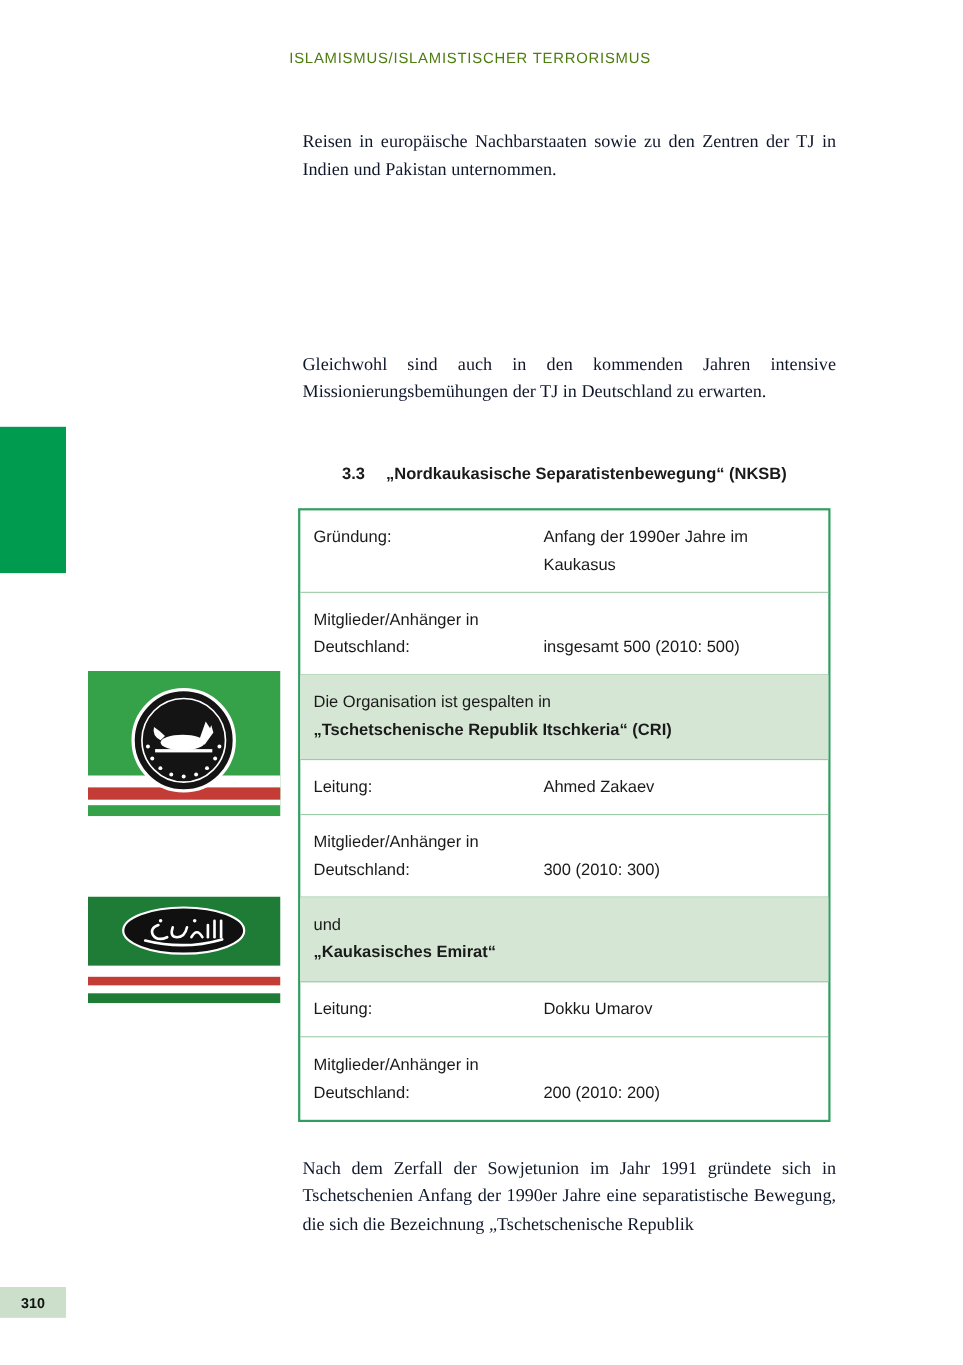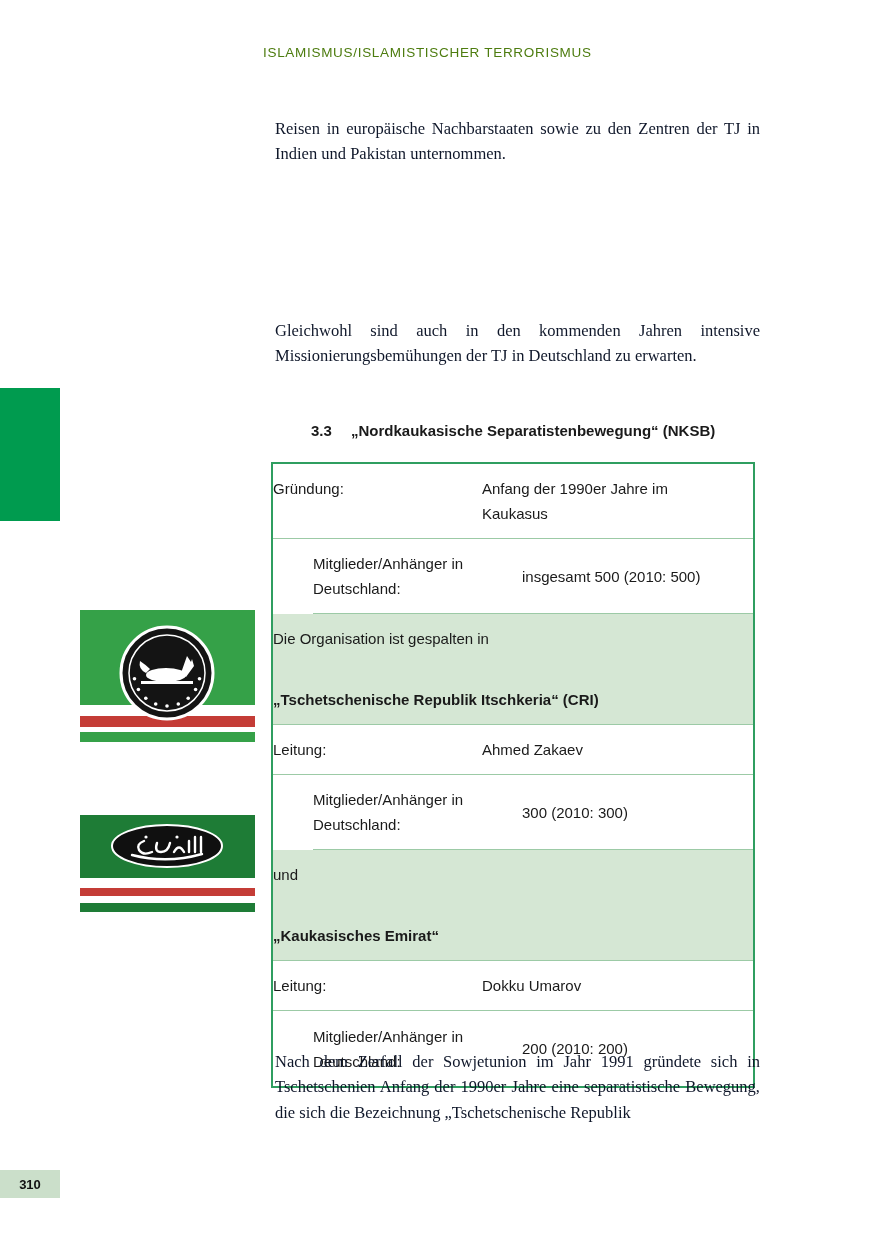--- a/index.html
+++ b/index.html
@@ -43,32 +43,32 @@
   .sec-num { width: 40px; flex: 0 0 40px; }
 
   .nksb-table {
     position: absolute; left: 271px; top: 462px; width: 484px;
     border: 2px solid #2f9e60;
     display: flex; flex-direction: column;
     background: #fff;
   }
   .trow {
     border-bottom: 1px solid #9ccaa6;
-    padding: 12px 0;
+    padding: 12px 12px;
     display: flex;
     font-size: 15px; line-height: 25px;
   }
   .trow:last-child { border-bottom: none; }
   .tlabel { flex: 0 0 209px; white-space: pre-line; }
   .tvalue { flex: 1; white-space: pre-line; }
   .vtop    { align-items: flex-start; }
-  .vbottom { align-items: center; margin-left: 40px; }
+  .vbottom { align-items: flex-end; }
   .highlight {
     background: #d5e7d4;
-    flex-direction: column; justify-content: flex-start; gap: 36px;
+    flex-direction: column; justify-content: flex-start;
   }
   .hl2 { font-weight: bold; }
 
   .flag { position: absolute; line-height: 0; }
   .flag1 { left: 80px; top: 610px; width: 175px; height: 132px; }
   .flag2 { left: 80px; top: 815px; width: 175px; height: 97px; }
   .flag svg { width: 100%; height: 100%; display: block; }
 
   .page-number {
     position: absolute; left: 0; top: 1170px;

